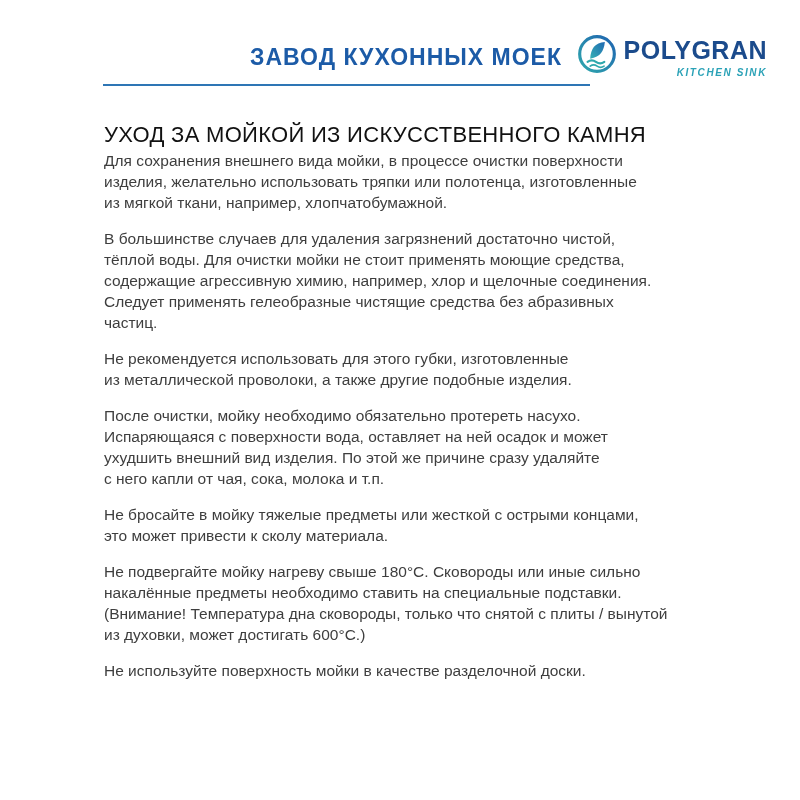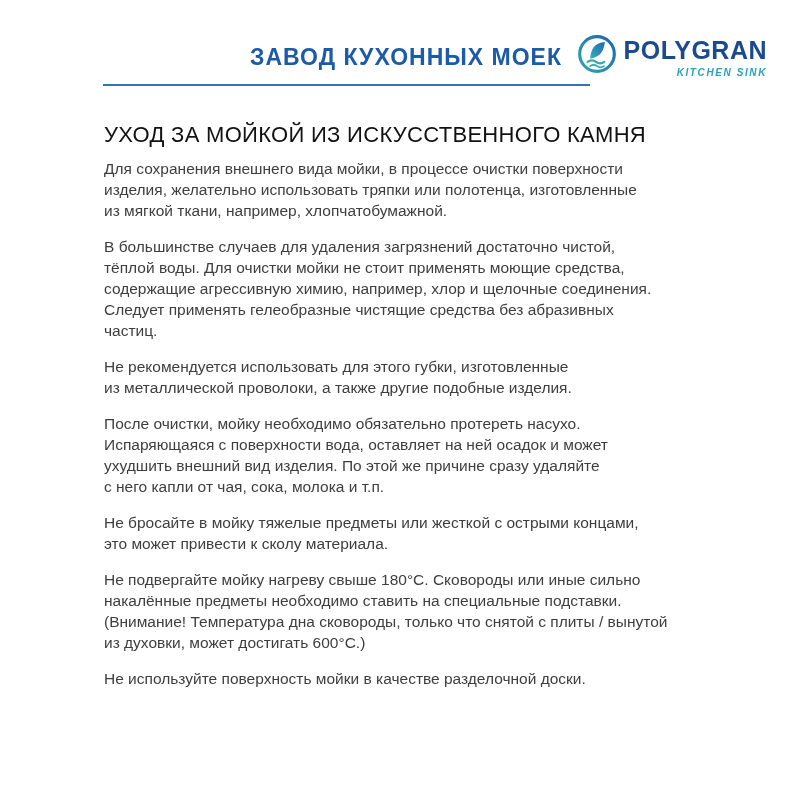--- a/index.html
+++ b/index.html
@@ -72,21 +72,20 @@
     color: #111111;
   }
   .content {
     position: absolute;
     top: 150px;
     left: 104px;
     width: 650px;
     font-size: 15.5px;
     line-height: 21px;
     color: #3e3e3e;
-    margin-top: 8px;
   }
   .content p {
     margin: 0 0 15px 0;
     white-space: pre-line;
   }
 </style>
 </head>
 <body>
 
 <div class="page">

